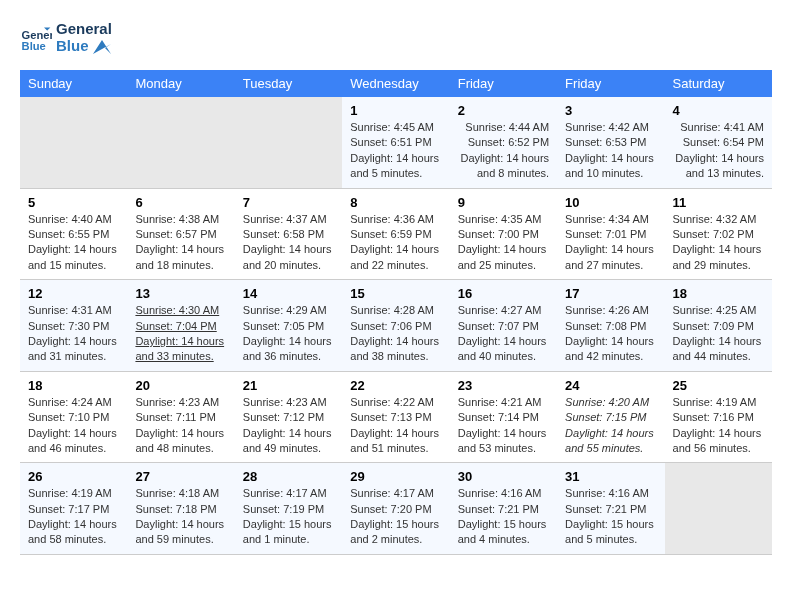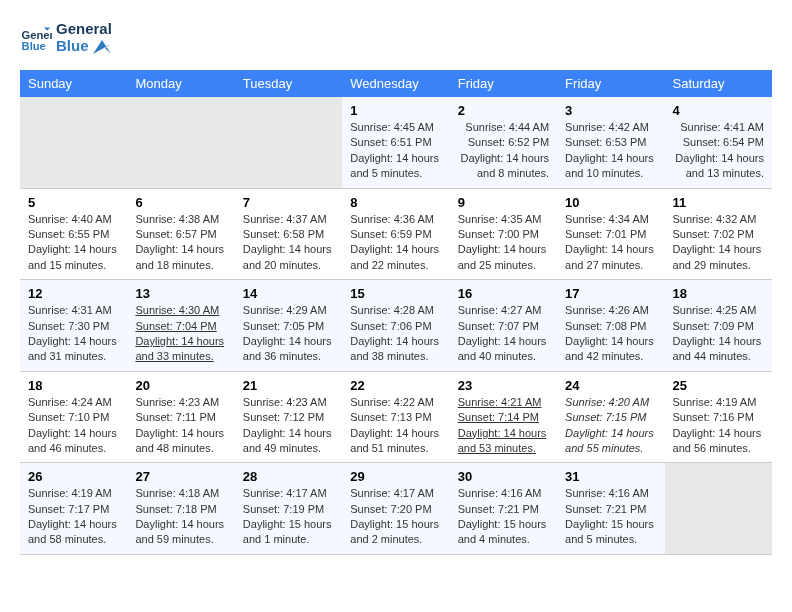--- a/index.html
+++ b/index.html
@@ -276,21 +276,21 @@
         </td>
         <td>
           <div class="day-num">22</div>
           <div class="day-info" style="white-space: pre-line;">Sunrise: 4:22 AM
 Sunset: 7:13 PM
 Daylight: 14 hours
 and 51 minutes.</div>
         </td>
         <td>
           <div class="day-num">23</div>
-          <div class="day-info" style="white-space: pre-line; text-decoration: underline;">Sunrise: 4:21 AM
+          <div class="day-info" style="white-space: pre-line;">Sunrise: 4:21 AM
 Sunset: 7:14 PM
 Daylight: 14 hours
 and 53 minutes.</div>
         </td>
         <td>
           <div class="day-num">24</div>
           <div class="day-info" style="white-space: pre-line; font-style: italic;">Sunrise: 4:20 AM
 Sunset: 7:15 PM
 Daylight: 14 hours
 and 55 minutes.</div>

